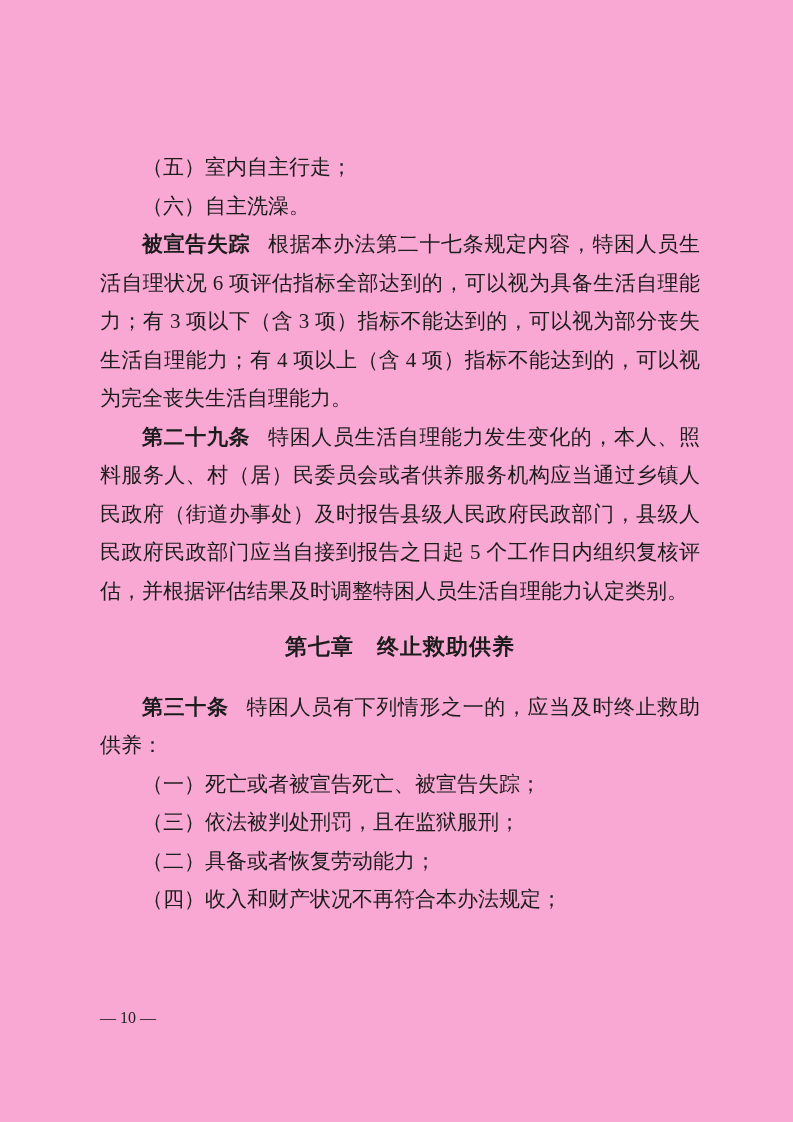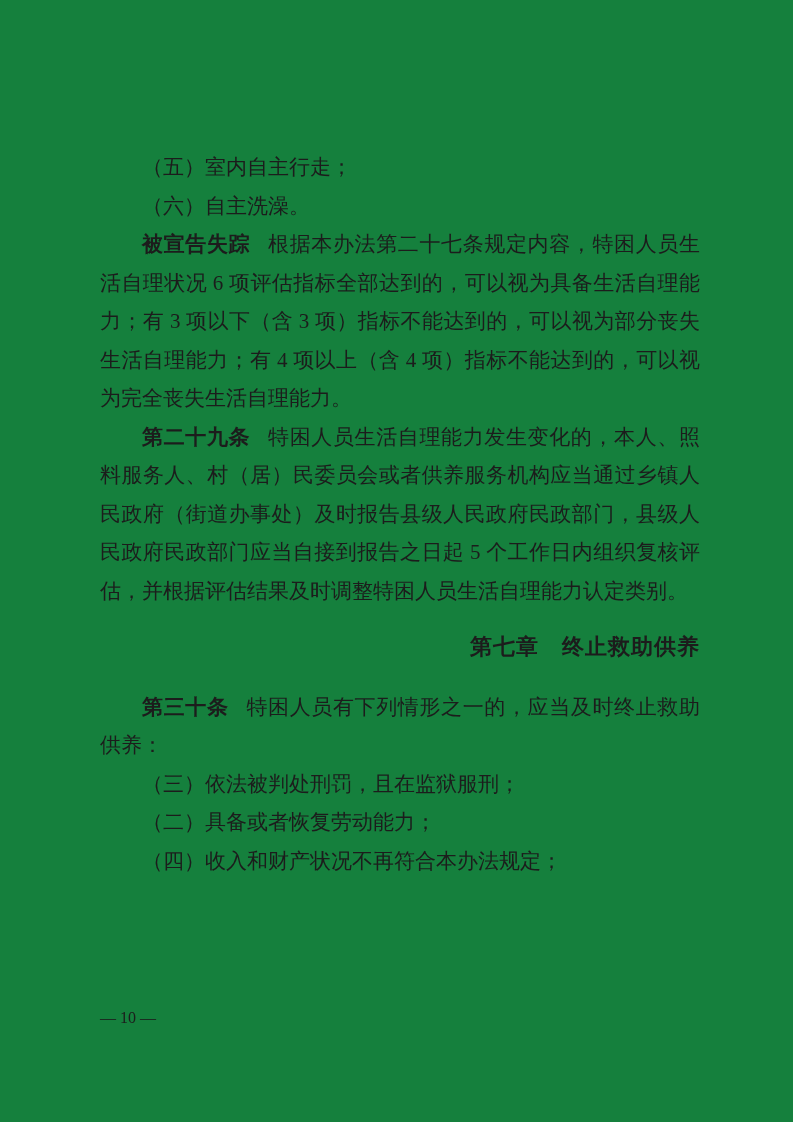--- a/index.html
+++ b/index.html
@@ -5,21 +5,21 @@
   html, body {
     margin: 0;
     padding: 0;
     background: #ffffff;
   }
   .page {
     position: relative;
     width: 793px;
     height: 1122px;
     margin: 0 auto;
-    background: #15803d;
+    background: #f9a8d4;
     overflow: hidden;
     font-family: "Liberation Serif", "DejaVu Serif", serif;
     color: #1c1c1c;
   }
   .content {
     position: absolute;
     top: 0;
     left: 100px;
     width: 600px;
     padding-top: 148px;
@@ -43,21 +43,21 @@
     font-weight: 700;
     font-family: "Liberation Serif", "DejaVu Serif", serif;
     margin-right: 0.85em;
   }
   .chapter {
     margin: 18px 0 21px 0;
     font-size: 22px;
     line-height: 38.5px;
     font-weight: 700;
     font-family: "Liberation Sans", "DejaVu Sans", sans-serif;
-    text-align: right;
+    text-align: center;
     letter-spacing: 1px;
   }
   .page-number {
     position: absolute;
     left: 100px;
     top: 1003px;
     font-size: 16px;
     line-height: 30px;
     color: #1c1c1c;
     font-family: "Liberation Serif", "DejaVu Serif", serif;
@@ -74,20 +74,21 @@
     <p class="item">（六）自主洗澡。</p>
 
     <p class="para"><span class="art-label">被宣告失踪</span><span>根据本办法第二十七条规定内容，特困人员生活自理状况 6 项评估指标全部达到的，可以视为具备生活自理能力；有 3 项以下（含 3 项）指标不能达到的，可以视为部分丧失生活自理能力；有 4 项以上（含 4 项）指标不能达到的，可以视为完全丧失生活自理能力。</span></p>
 
     <p class="para"><span class="art-label">第二十九条</span><span>特困人员生活自理能力发生变化的，本人、照料服务人、村（居）民委员会或者供养服务机构应当通过乡镇人民政府（街道办事处）及时报告县级人民政府民政部门，县级人民政府民政部门应当自接到报告之日起 5 个工作日内组织复核评估，并根据评估结果及时调整特困人员生活自理能力认定类别。</span></p>
 
     <h2 class="chapter">第七章　终止救助供养</h2>
 
     <p class="para"><span class="art-label">第三十条</span><span>特困人员有下列情形之一的，应当及时终止救助供养：</span></p>
 
+    <p class="item">（一）死亡或者被宣告死亡、被宣告失踪；</p>
 
     <p class="item">（三）依法被判处刑罚，且在监狱服刑；</p>
 
     <p class="item">（二）具备或者恢复劳动能力；</p>
 
     <p class="item">（四）收入和财产状况不再符合本办法规定；</p>
 
 
   </div>
 

